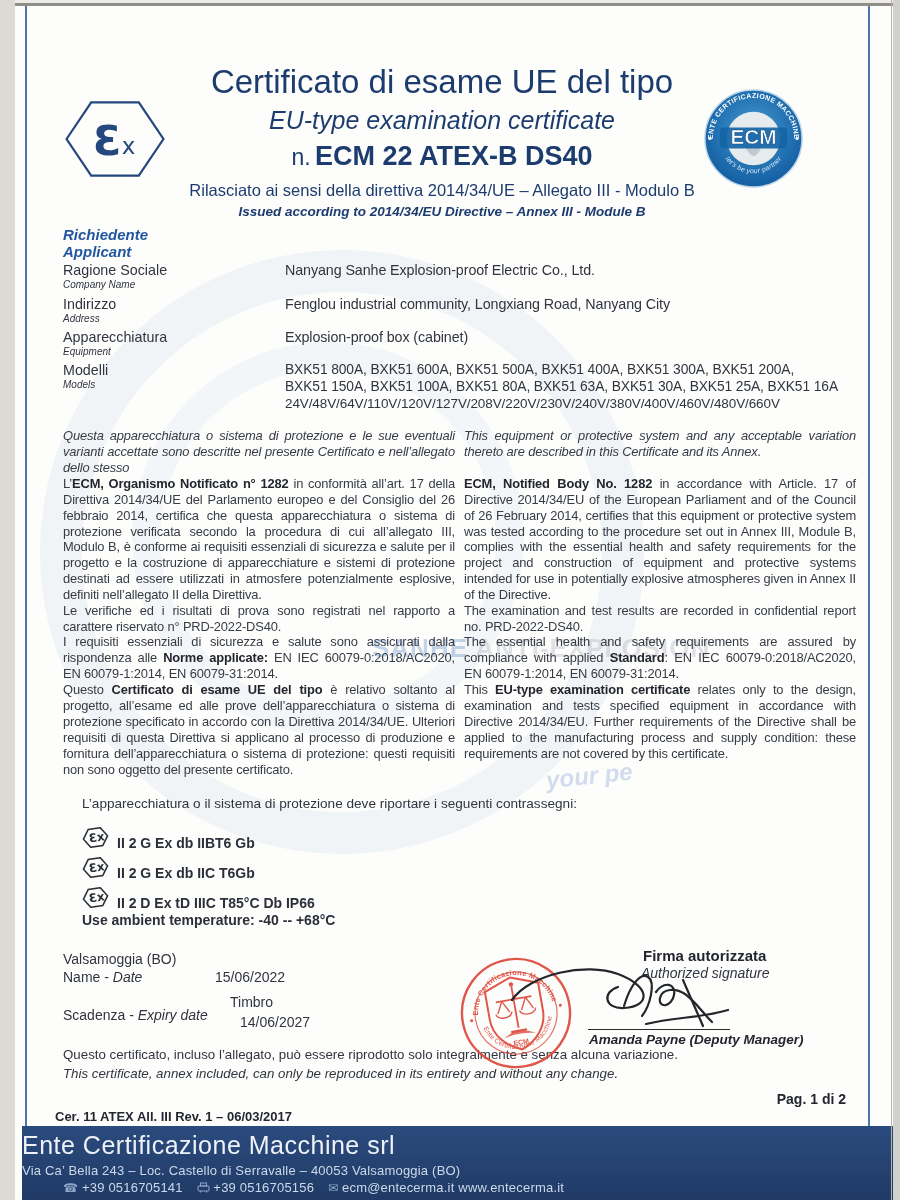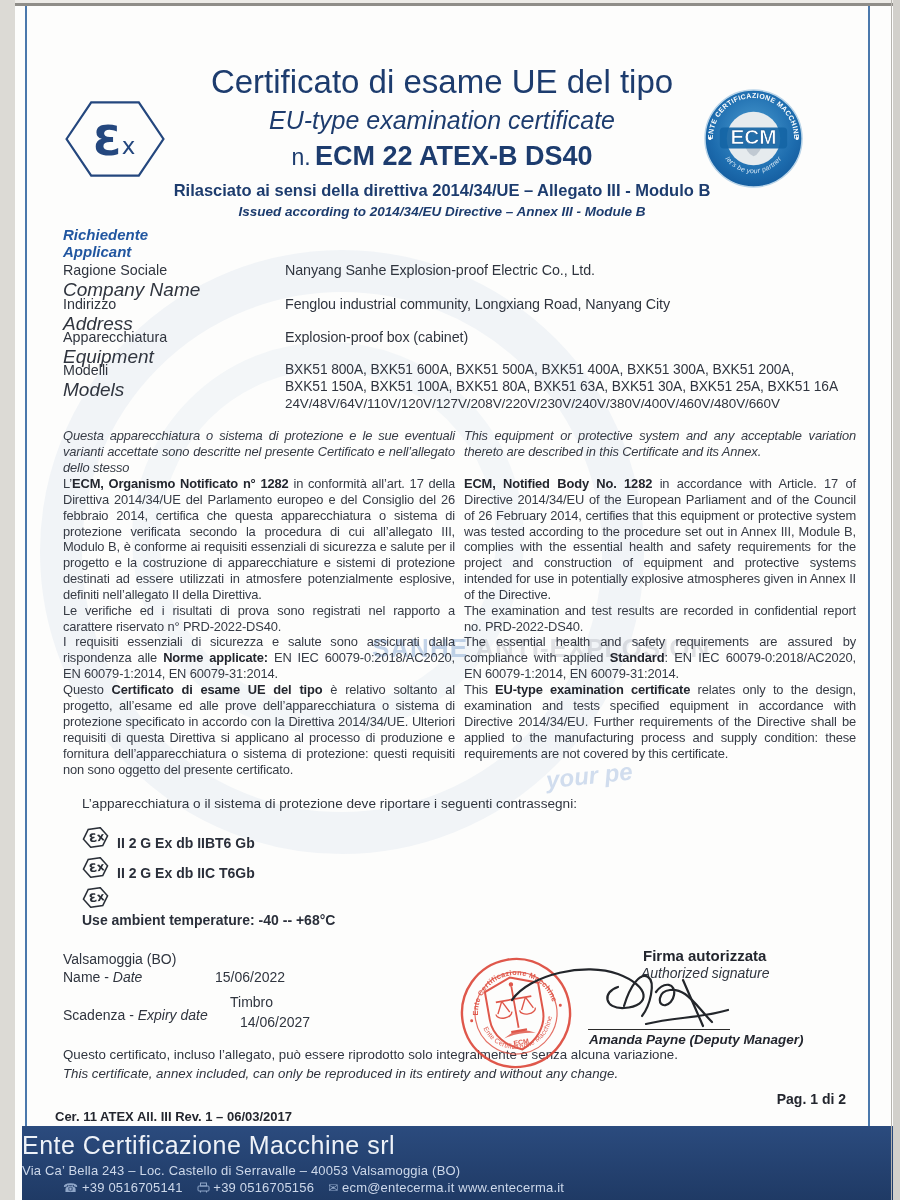--- a/index.html
+++ b/index.html
@@ -23,28 +23,28 @@
   .wm-brand .b2{color:rgba(150,156,165,.28);}
   .wm-arc{left:546px;top:762px;font-size:24px;font-weight:bold;font-style:italic;color:rgba(110,150,205,.30);transform:rotate(-6deg);}
   
   .hexlogo{position:absolute;left:64px;top:99px;z-index:2;}
   .titles{position:absolute;left:168px;top:64px;width:548px;text-align:center;color:#1d3c6e;z-index:2;}
   .t1{font-size:33px;line-height:1.1;}
   .t2{font-size:25px;font-style:italic;margin-top:6px;}
   .t3{margin-top:6px;}
   .t3a{font-size:23px;}
   .t3b{font-size:27px;font-weight:bold;}
-  .t4{font-size:16.5px;font-weight:bold;margin-top:9px;}
+  .t4{font-size:16.5px;font-weight:normal;margin-top:9px;}
   .t5{font-size:13.5px;font-weight:bold;font-style:italic;margin-top:4px;}
   .ecmbadge{position:absolute;left:702px;top:87px;z-index:2;}
   
   .applicant{position:absolute;left:63px;top:226px;width:794px;z-index:2;color:#30353f;}
   .ap-h{position:absolute;left:0;font-size:15px;font-weight:bold;font-style:italic;color:#2156a0;}
   .ap-label{position:absolute;left:0;font-size:14.3px;}
-  .ap-label-en{position:absolute;left:0;font-size:19px;font-style:italic;}
+  .ap-label-en{position:absolute;left:0;font-size:10px;font-style:italic;}
   .ap-value{position:absolute;left:222px;font-size:14.3px;white-space:nowrap;letter-spacing:-0.1px;}
   
   .cols{position:absolute;left:63px;top:428px;width:794px;display:flex;gap:9px;z-index:2;}
   .col{width:392px;font-size:12.9px;line-height:15.85px;letter-spacing:-0.15px;text-align:justify;color:#363b45;}
   .col p{margin:0;}
   .col .b{font-weight:bold;color:#23262e;}
   .p1{min-height:48px;margin-bottom:11px;font-style:italic;}
   .p2{min-height:158px;margin-bottom:8px;}
   .p3{min-height:48px;margin-bottom:7px;}
   .p4{min-height:95px;}
@@ -193,20 +193,21 @@
           </svg>
         <span class="sym-label">II 2 G Ex db IIC T6Gb</span>
       </div>
       <div class="sym-row" style="top:91px">
         <svg width="27" height="21" viewBox="0 0 120 92">
             <g transform="rotate(-8 60 46)">
               <polygon points="6,46 33,6 87,6 114,46 87,86 33,86" fill="none" stroke="#2a2f38" stroke-width="7"></polygon>
               <text x="30" y="64" font-size="52" font-weight="bold" fill="#2a2f38" font-family="DejaVu Sans">Ɛx</text>
             </g>
           </svg>
+        <span class="sym-label">II 2 D Ex tD IIIC T85°C Db IP66</span>
       </div>
       <div class="ambient">Use ambient temperature: -40 -- +68°C</div>
     </div>
 
     <div class="issue">
       <div class="is-line" style="top:0px">Valsamoggia (BO)</div>
       <div class="is-line" style="top:18px"><span>Name - </span><span class="it">Date</span></div>
       <div class="is-val" style="left:152px;top:18px">15/06/2022</div>
       <div class="is-line" style="left:167px;top:43px">Timbro</div>
       <div class="is-line" style="top:56px"><span>Scadenza - </span><span class="it">Expiry date</span></div>

